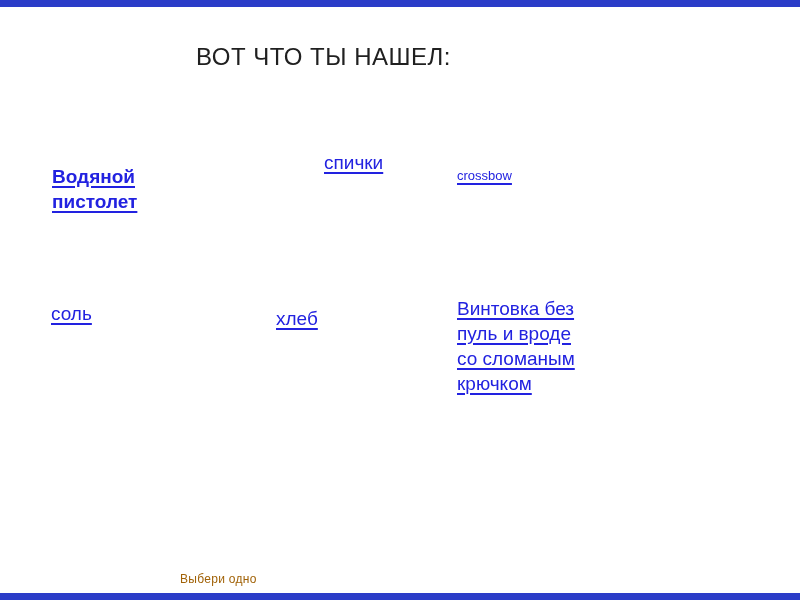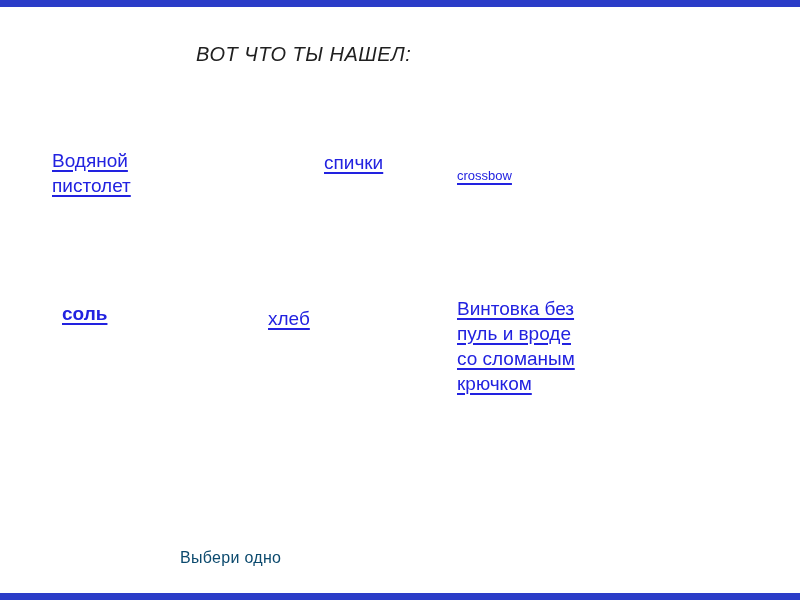--- a/index.html
+++ b/index.html
@@ -21,49 +21,48 @@
     height: 7px;
     background: #2b3cc8;
   }
   .edge-bar.top { top: 0; }
   .edge-bar.bottom { bottom: 0; }
 
   .slide-title {
     position: absolute;
     left: 196px;
     top: 43px;
-    font-size: 20px;
+    font-size: 24px;
     letter-spacing: 0.5px;
     color: #202020;
-    font-style: italic;
   }
   .footer-text {
     position: absolute;
     left: 180px;
-    top: 549px;
-    font-size: 16px;
+    top: 572px;
+    font-size: 12px;
     letter-spacing: 0.3px;
-    color: #0c4a6e;
+    color: #a16207;
   }
   .item-link {
     position: absolute;
     color: #2222e0;
     text-decoration: underline;
     text-underline-offset: 3px;
     text-decoration-thickness: 1.5px;
     font-size: 19px;
     line-height: 25px;
     cursor: pointer;
   }
 
-  #link-water-pistol { left: 52px;  top: 148px; width: 92px;  }
+  #link-water-pistol { left: 52px;  top: 164px; width: 92px; font-weight: bold;  }
   #link-matches      { left: 324px; top: 150px; }
   #link-crossbow     { left: 457px; top: 163px; font-size: 13px; }
-  #link-salt         { left: 62px;  top: 301px; font-weight: bold; }
-  #link-bread        { left: 268px; top: 306px; }
+  #link-salt         { left: 51px;  top: 301px; }
+  #link-bread        { left: 276px; top: 306px; }
   #link-rifle        { left: 457px; top: 296px; width: 134px; }
 </style>
 </head>
 <body>
 
 <div class="edge-bar top"></div>
 
 <div class="slide-title">ВОТ ЧТО ТЫ НАШЕЛ:</div>
 
 <a class="item-link" id="link-water-pistol">Водяной пистолет</a>

